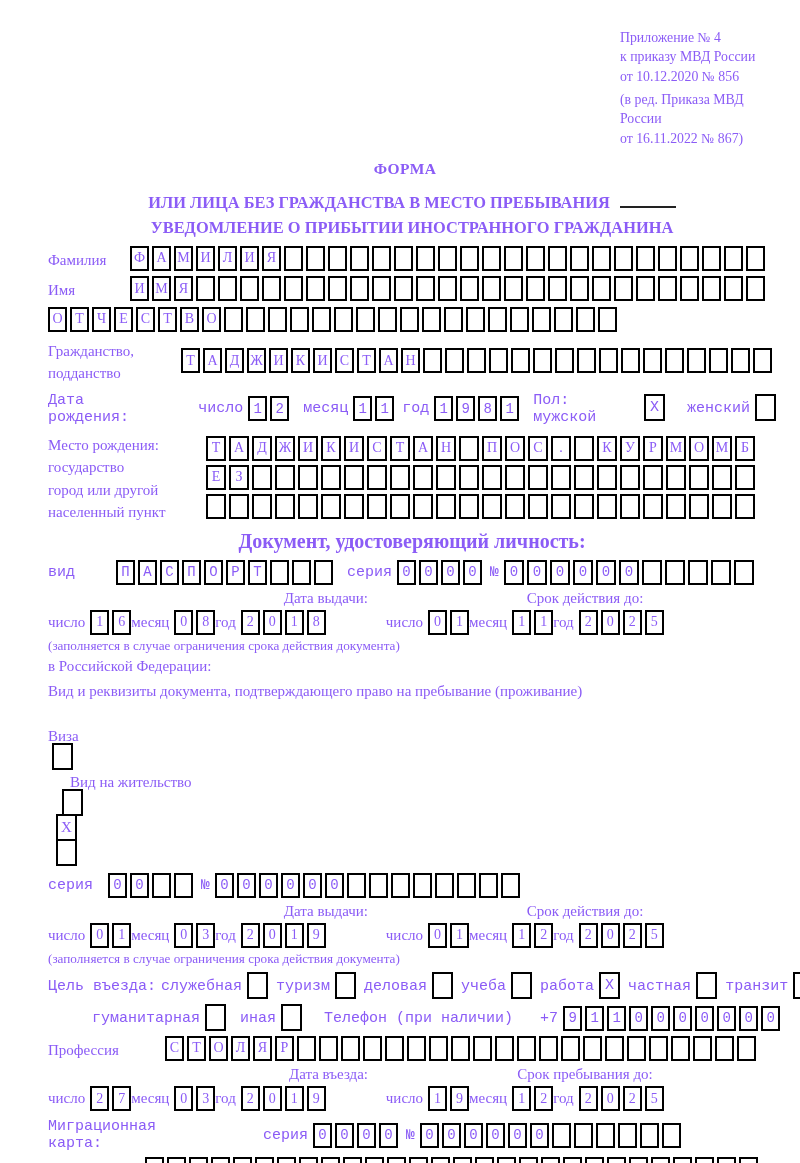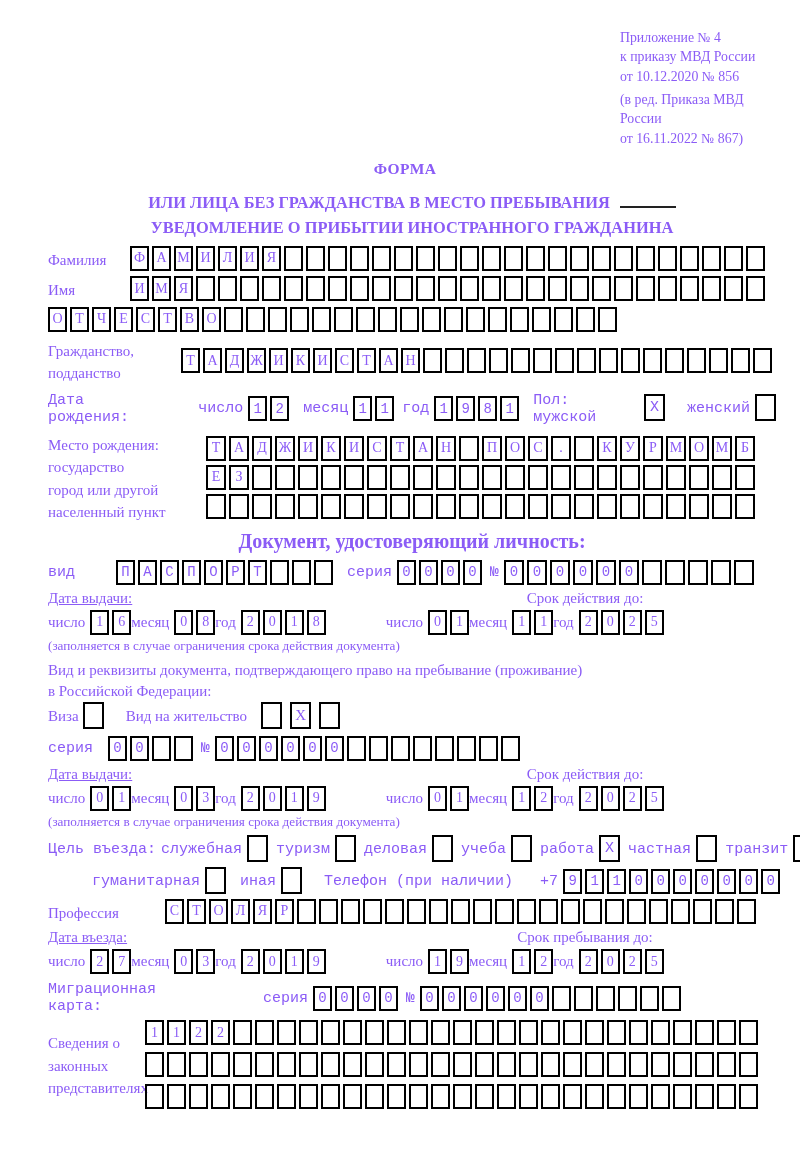--- a/index.html
+++ b/index.html
@@ -40,27 +40,27 @@
   .inlinerow .gap-l { margin-left:22px; }
   .mr4 { margin-right:5px; }
 
   .cbox {
     flex:none; width:21px; height:27px; border:2px solid #000;
     display:flex; align-items:center; justify-content:center; font-size:15px; margin-top:-2px;
   }
   .doc-heading { text-align:center; font-weight:bold; font-size:20px; margin-top:6px; }
 
   .dpt { display:flex; font-size:15px; margin-top:5px; }
-  .dpt .t1 { width:320px; text-align:left;text-decoration:underline; }
+  .dpt .t1 { width:320px; text-align:right; }
   .dpt .t2 { width:330px; margin-left:52px; text-align:center; }
   .dp { display:flex; align-items:center; font-size:15px; margin-top:3px; }
   .limnote { text-align:left; font-size:13.2px; padding-right:28px; margin-top:3px; }
 
   .resline { font-size:15px; margin-top:8px; }
-  .optsrow { display:flex; align-items:flex-start; font-size:15px; margin-top:4px; }
+  .optsrow { display:flex; align-items:flex-start; font-size:15px; margin-top:24px;flex-direction:column; }
   .optc { text-align:center; line-height:1.45; }
 
   .purp-label { white-space:nowrap; }
 </style>
 </head>
 <body>
 
 <div class="page">
 
   <div class="appendix">
@@ -406,22 +406,22 @@
     <span class="gap-s mr4">год</span>
     <span class="cells">
         <span class="cell">2</span>
         <span class="cell">0</span>
         <span class="cell">2</span>
         <span class="cell">5</span>
       </span>
   </div>
   <div class="limnote">(заполняется в случае ограничения срока действия документа)</div>
 
+  <div class="resline" style="margin-top:4px;">в Российской Федерации:</div>
   <div class="resline">Вид и реквизиты документа, подтверждающего право на пребывание (проживание)</div>
-  <div class="resline" style="margin-top:4px;">в Российской Федерации:</div>
 
   <div class="optsrow">
     <span style="padding-top:4px;">Виза</span>
     <span class="cbox" style="margin-left:4px;"></span>
     <span style="margin-left:22px; padding-top:4px;">Вид на жительство</span>
     <span class="cbox" style="margin-left:14px;"></span>
     <span class="cbox" style="margin-left:8px;">X</span>
     <span class="cbox" style="margin-left:8px;"></span>
   </div>
 

